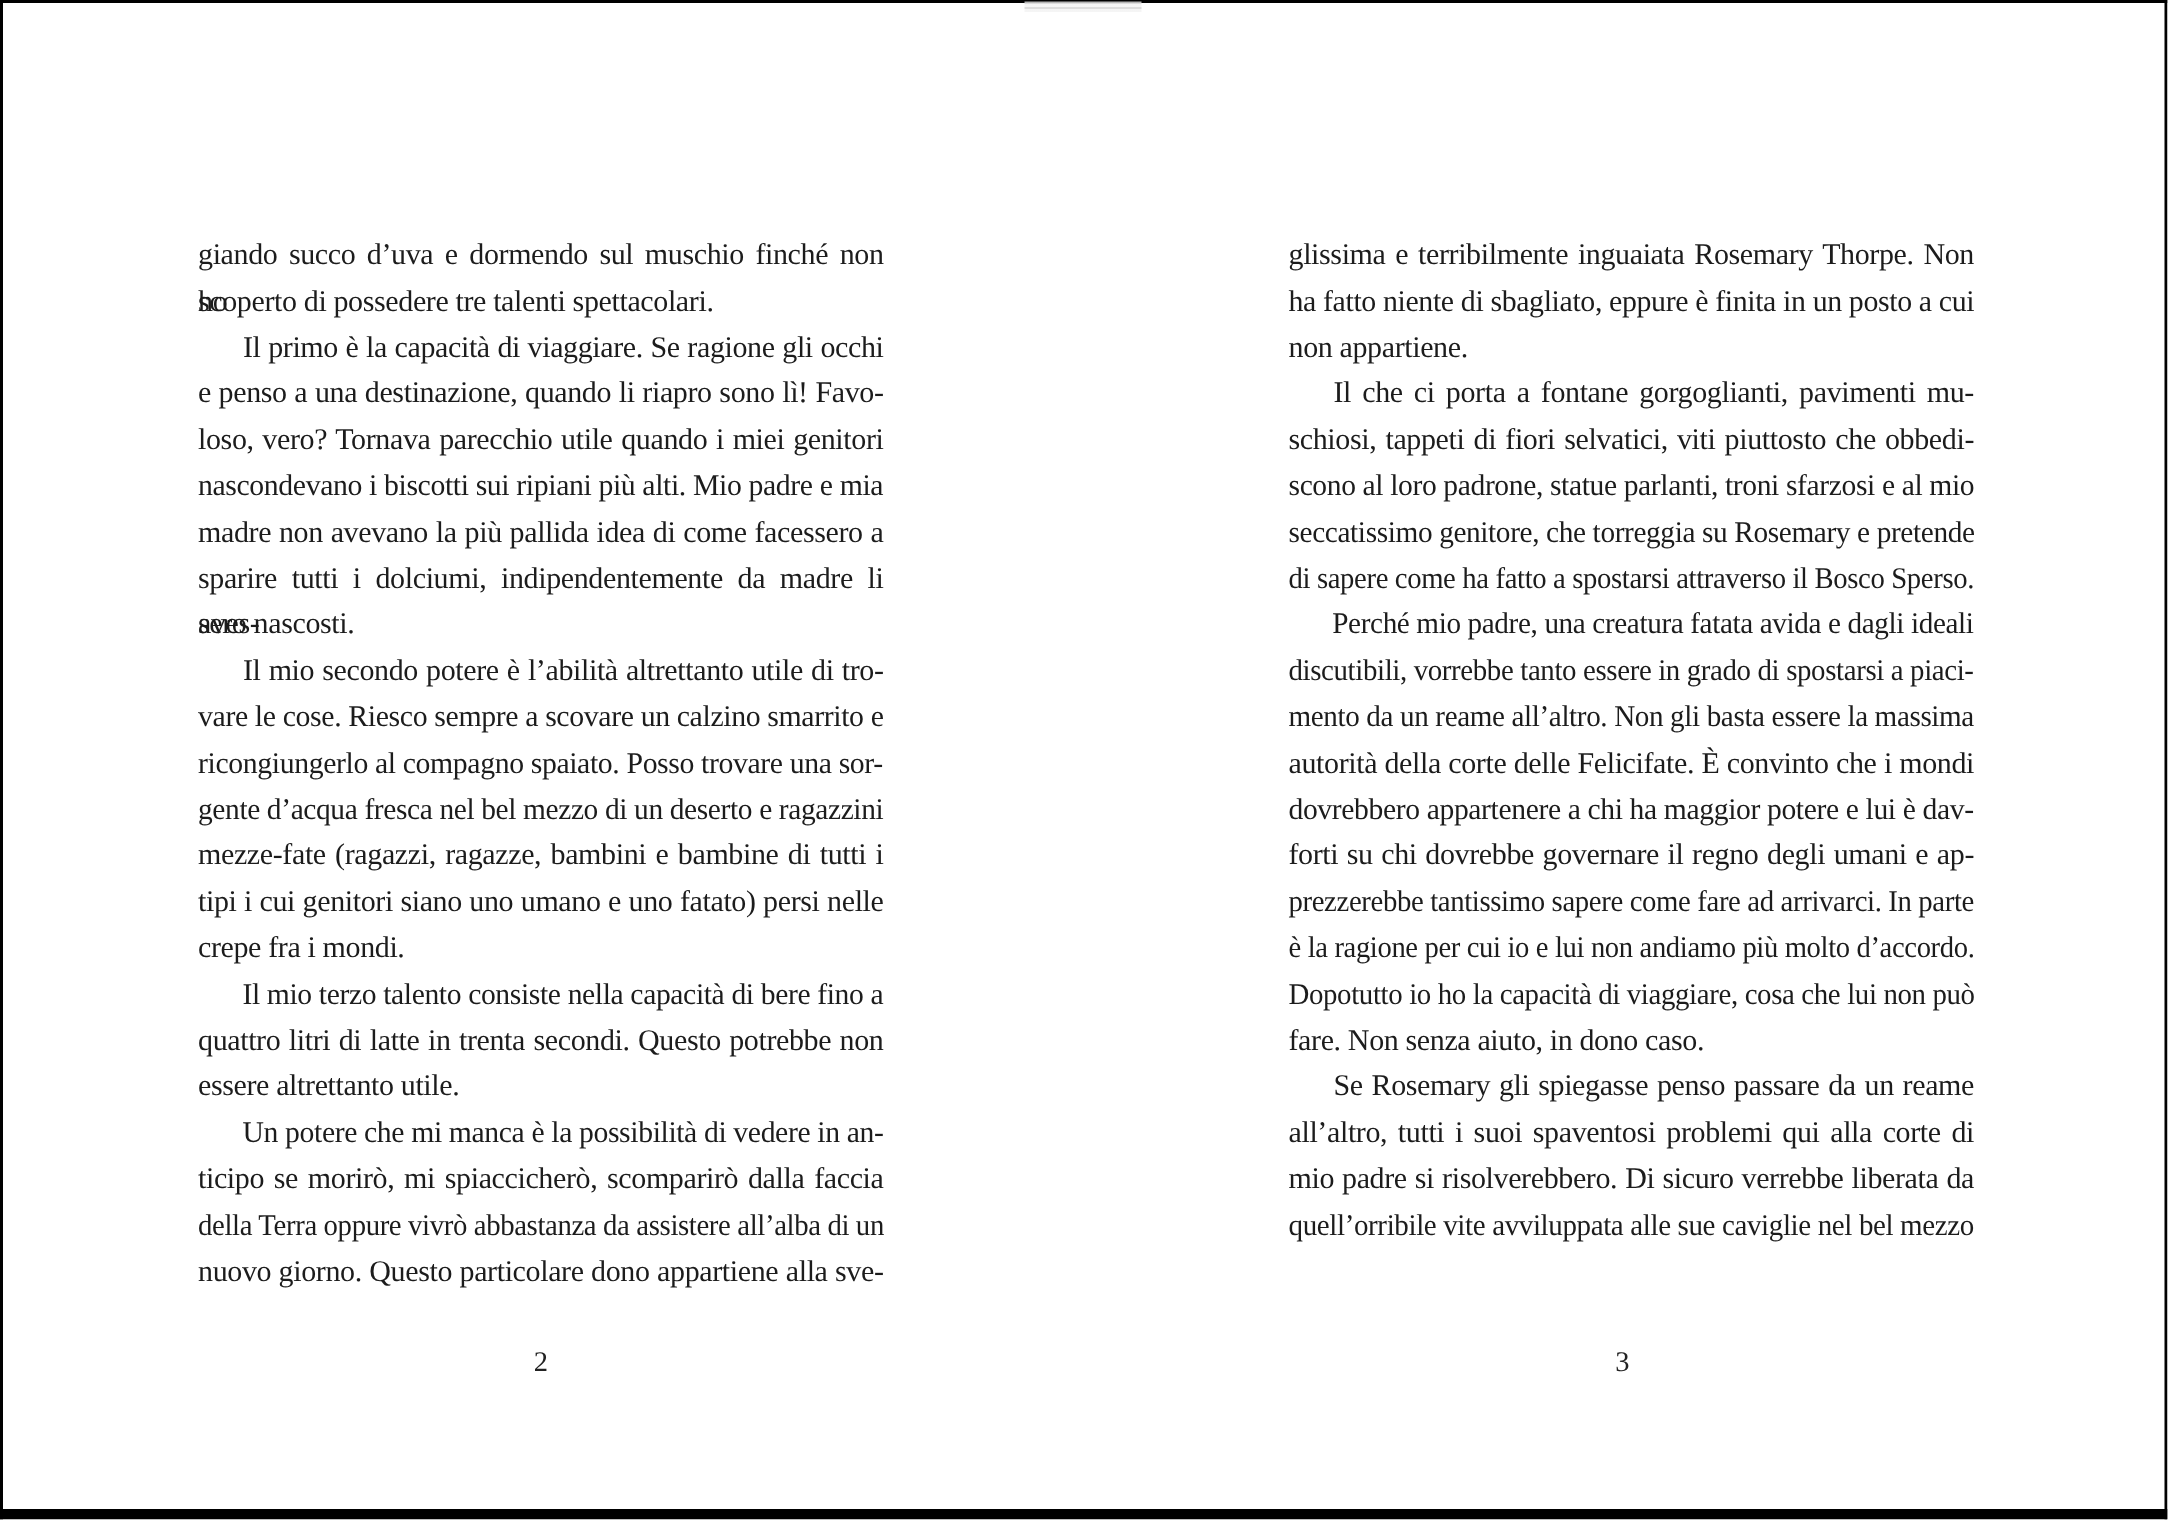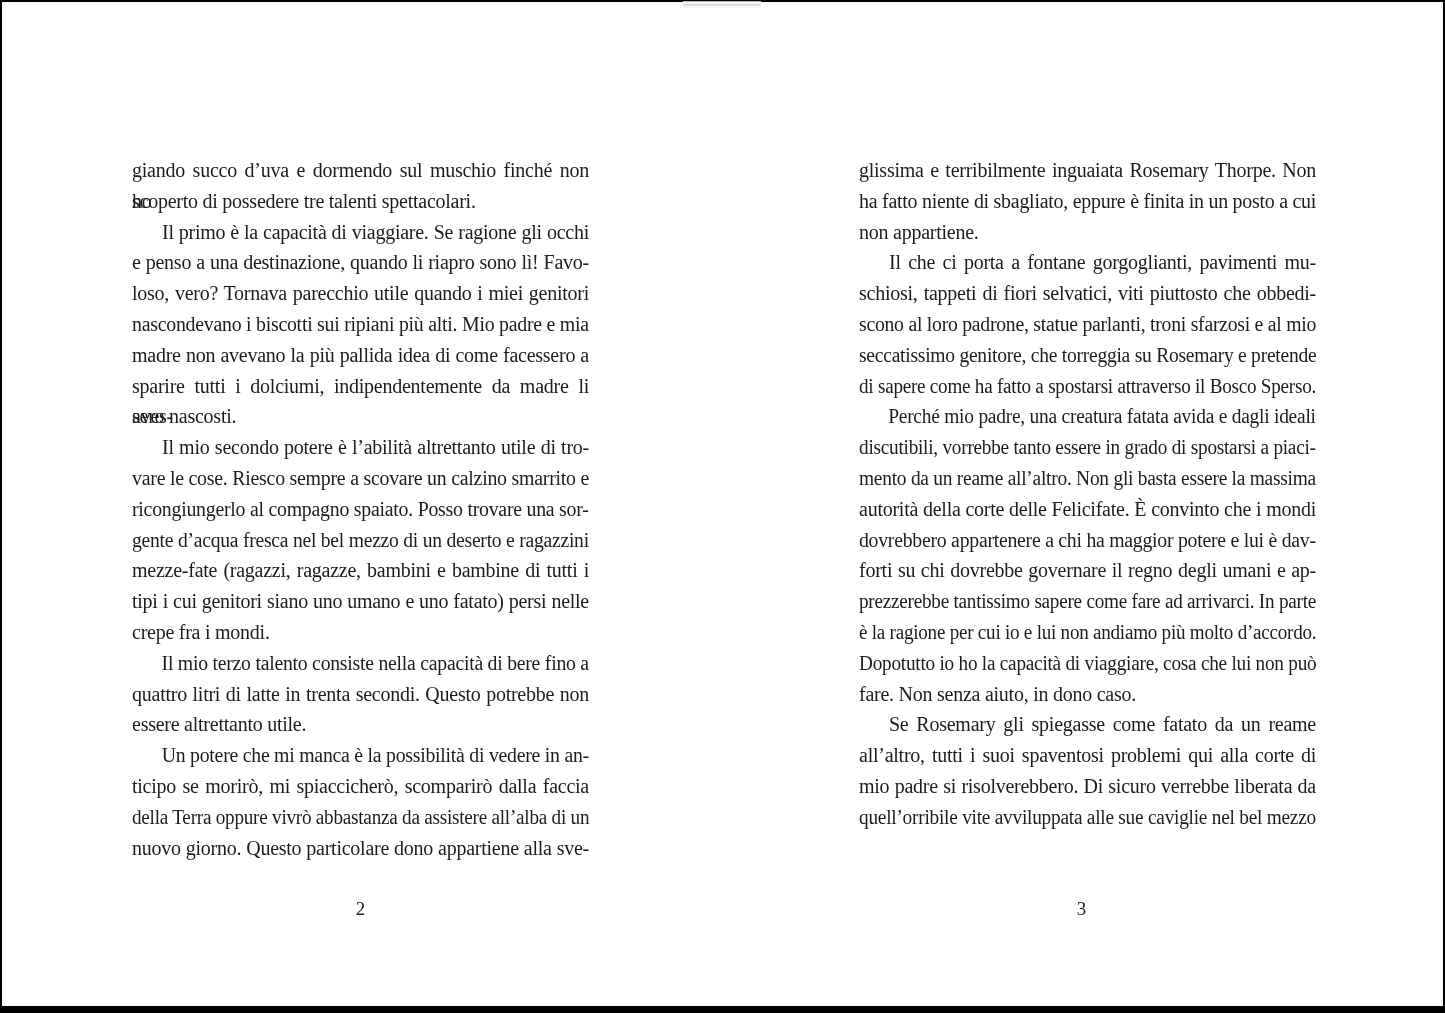--- a/index.html
+++ b/index.html
@@ -113,19 +113,19 @@
       <div class="line indent" style="white-space: nowrap; transform: scaleX(0.97234); transform-origin: left center;">Perché mio padre, una creatura fatata avida e dagli ideali</div>
       <div class="line" style="white-space: nowrap; transform: scaleX(0.962105); transform-origin: left center;">discutibili, vorrebbe tanto essere in grado di spostarsi a piaci-</div>
       <div class="line" style="white-space: nowrap; transform: scaleX(0.970276); transform-origin: left center;">mento da un reame all’altro. Non gli basta essere la massima</div>
       <div class="line" style="">autorità della corte delle Felicifate. È convinto che i mondi</div>
       <div class="line" style="white-space: nowrap; transform: scaleX(0.987041); transform-origin: left center;">dovrebbero appartenere a chi ha maggior potere e lui è dav-</div>
       <div class="line" style="">forti su chi dovrebbe governare il regno degli umani e ap-</div>
       <div class="line" style="white-space: nowrap; transform: scaleX(0.958071); transform-origin: left center;">prezzerebbe tantissimo sapere come fare ad arrivarci. In parte</div>
       <div class="line" style="white-space: nowrap; transform: scaleX(0.954071); transform-origin: left center;">è la ragione per cui io e lui non andiamo più molto d’accordo.</div>
       <div class="line" style="white-space: nowrap; transform: scaleX(0.962105); transform-origin: left center;">Dopotutto io ho la capacità di viaggiare, cosa che lui non può</div>
       <div class="line nojust" style="">fare. Non senza aiuto, in dono caso.</div>
-      <div class="line indent" style="">Se Rosemary gli spiegasse come fatato da un reame</div>
+      <div class="line indent" style="">Se Rosemary gli spiegasse penso passare da un reame</div>
       <div class="line" style="">all’altro, tutti i suoi spaventosi problemi qui alla corte di</div>
       <div class="line" style="">mio padre si risolverebbero. Di sicuro verrebbe liberata da</div>
       <div class="line" style="white-space: nowrap; transform: scaleX(0.966173); transform-origin: left center;">quell’orribile vite avviluppata alle sue caviglie nel bel mezzo</div>
     </div>
   <div class="pagenum">3</div>
 </div>
 
 </body></html>

